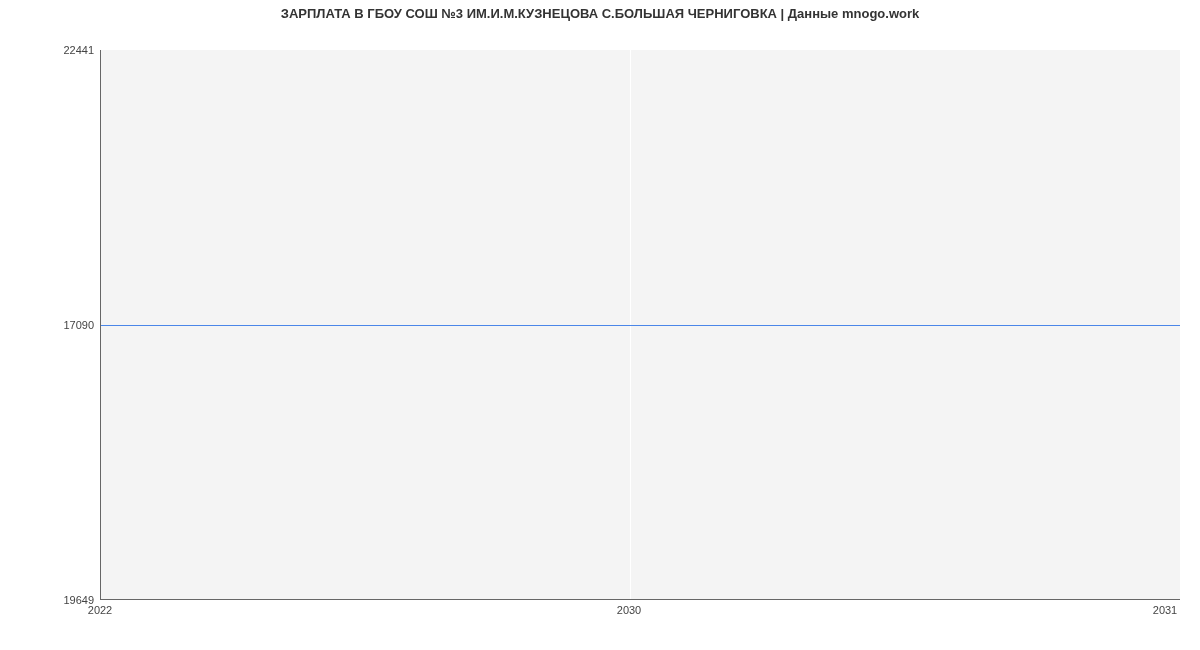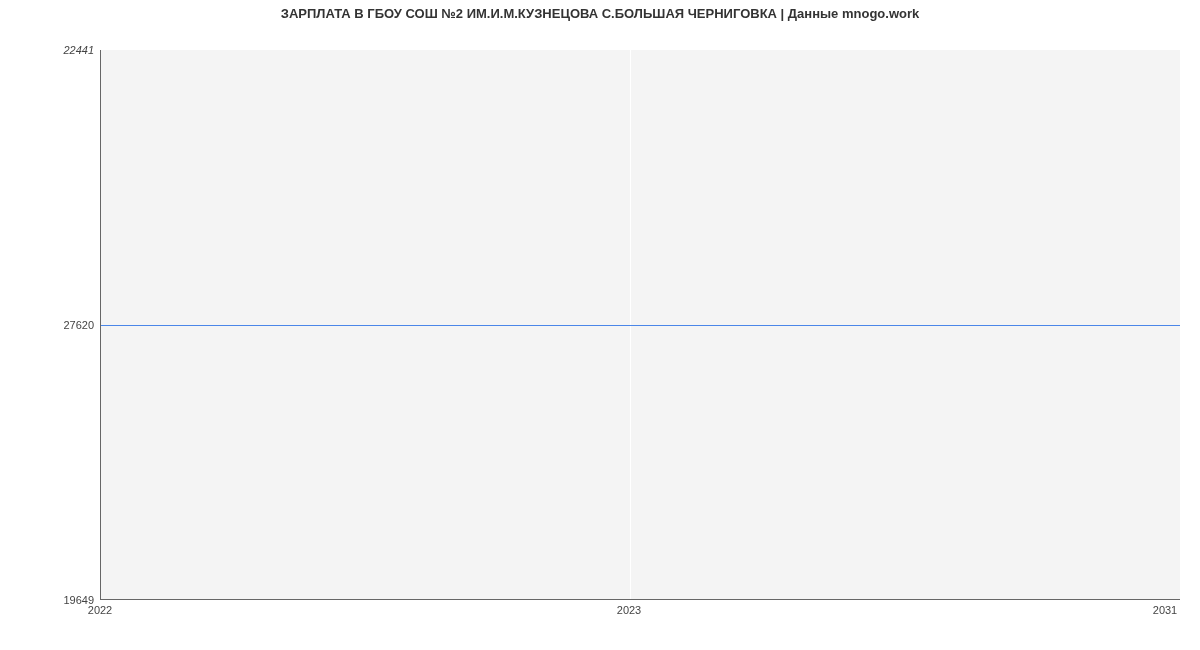--- a/index.html
+++ b/index.html
@@ -56,26 +56,26 @@
       position: absolute;
       top: 604px;
       font-size: 11px;
       color: #444444;
       transform: translateX(-50%);
     }
   </style>
 </head>
 <body>
 
-<div class="chart-title">ЗАРПЛАТА В ГБОУ СОШ №2 ИМ.И.М.КУЗНЕЦОВА С.БОЛЬШАЯ ЧЕРНИГОВКА | Данные mnogo.work</div>
+<div class="chart-title">ЗАРПЛАТА В ГБОУ СОШ №3 ИМ.И.М.КУЗНЕЦОВА С.БОЛЬШАЯ ЧЕРНИГОВКА | Данные mnogo.work</div>
 
 <div class="plot-area">
   <div class="grid-v" style="left:49%;"></div>
   <div class="data-line" style="top:50%;"></div>
 </div>
 
-<div class="y-tick-label" style="top:50px;font-style:italic;">22441</div>
-<div class="y-tick-label" style="top:325px;">27620</div>
+<div class="y-tick-label" style="top:50px;">22441</div>
+<div class="y-tick-label" style="top:325px;">17090</div>
 <div class="y-tick-label" style="top:600px;">19649</div>
 
 <div class="x-tick-label" style="left:100px;text-align:right;">2022</div>
-<div class="x-tick-label" style="left:629px;">2023</div>
+<div class="x-tick-label" style="left:629px;">2030</div>
 <div class="x-tick-label" style="left:1165px;">2031</div>
 
 </body></html>

